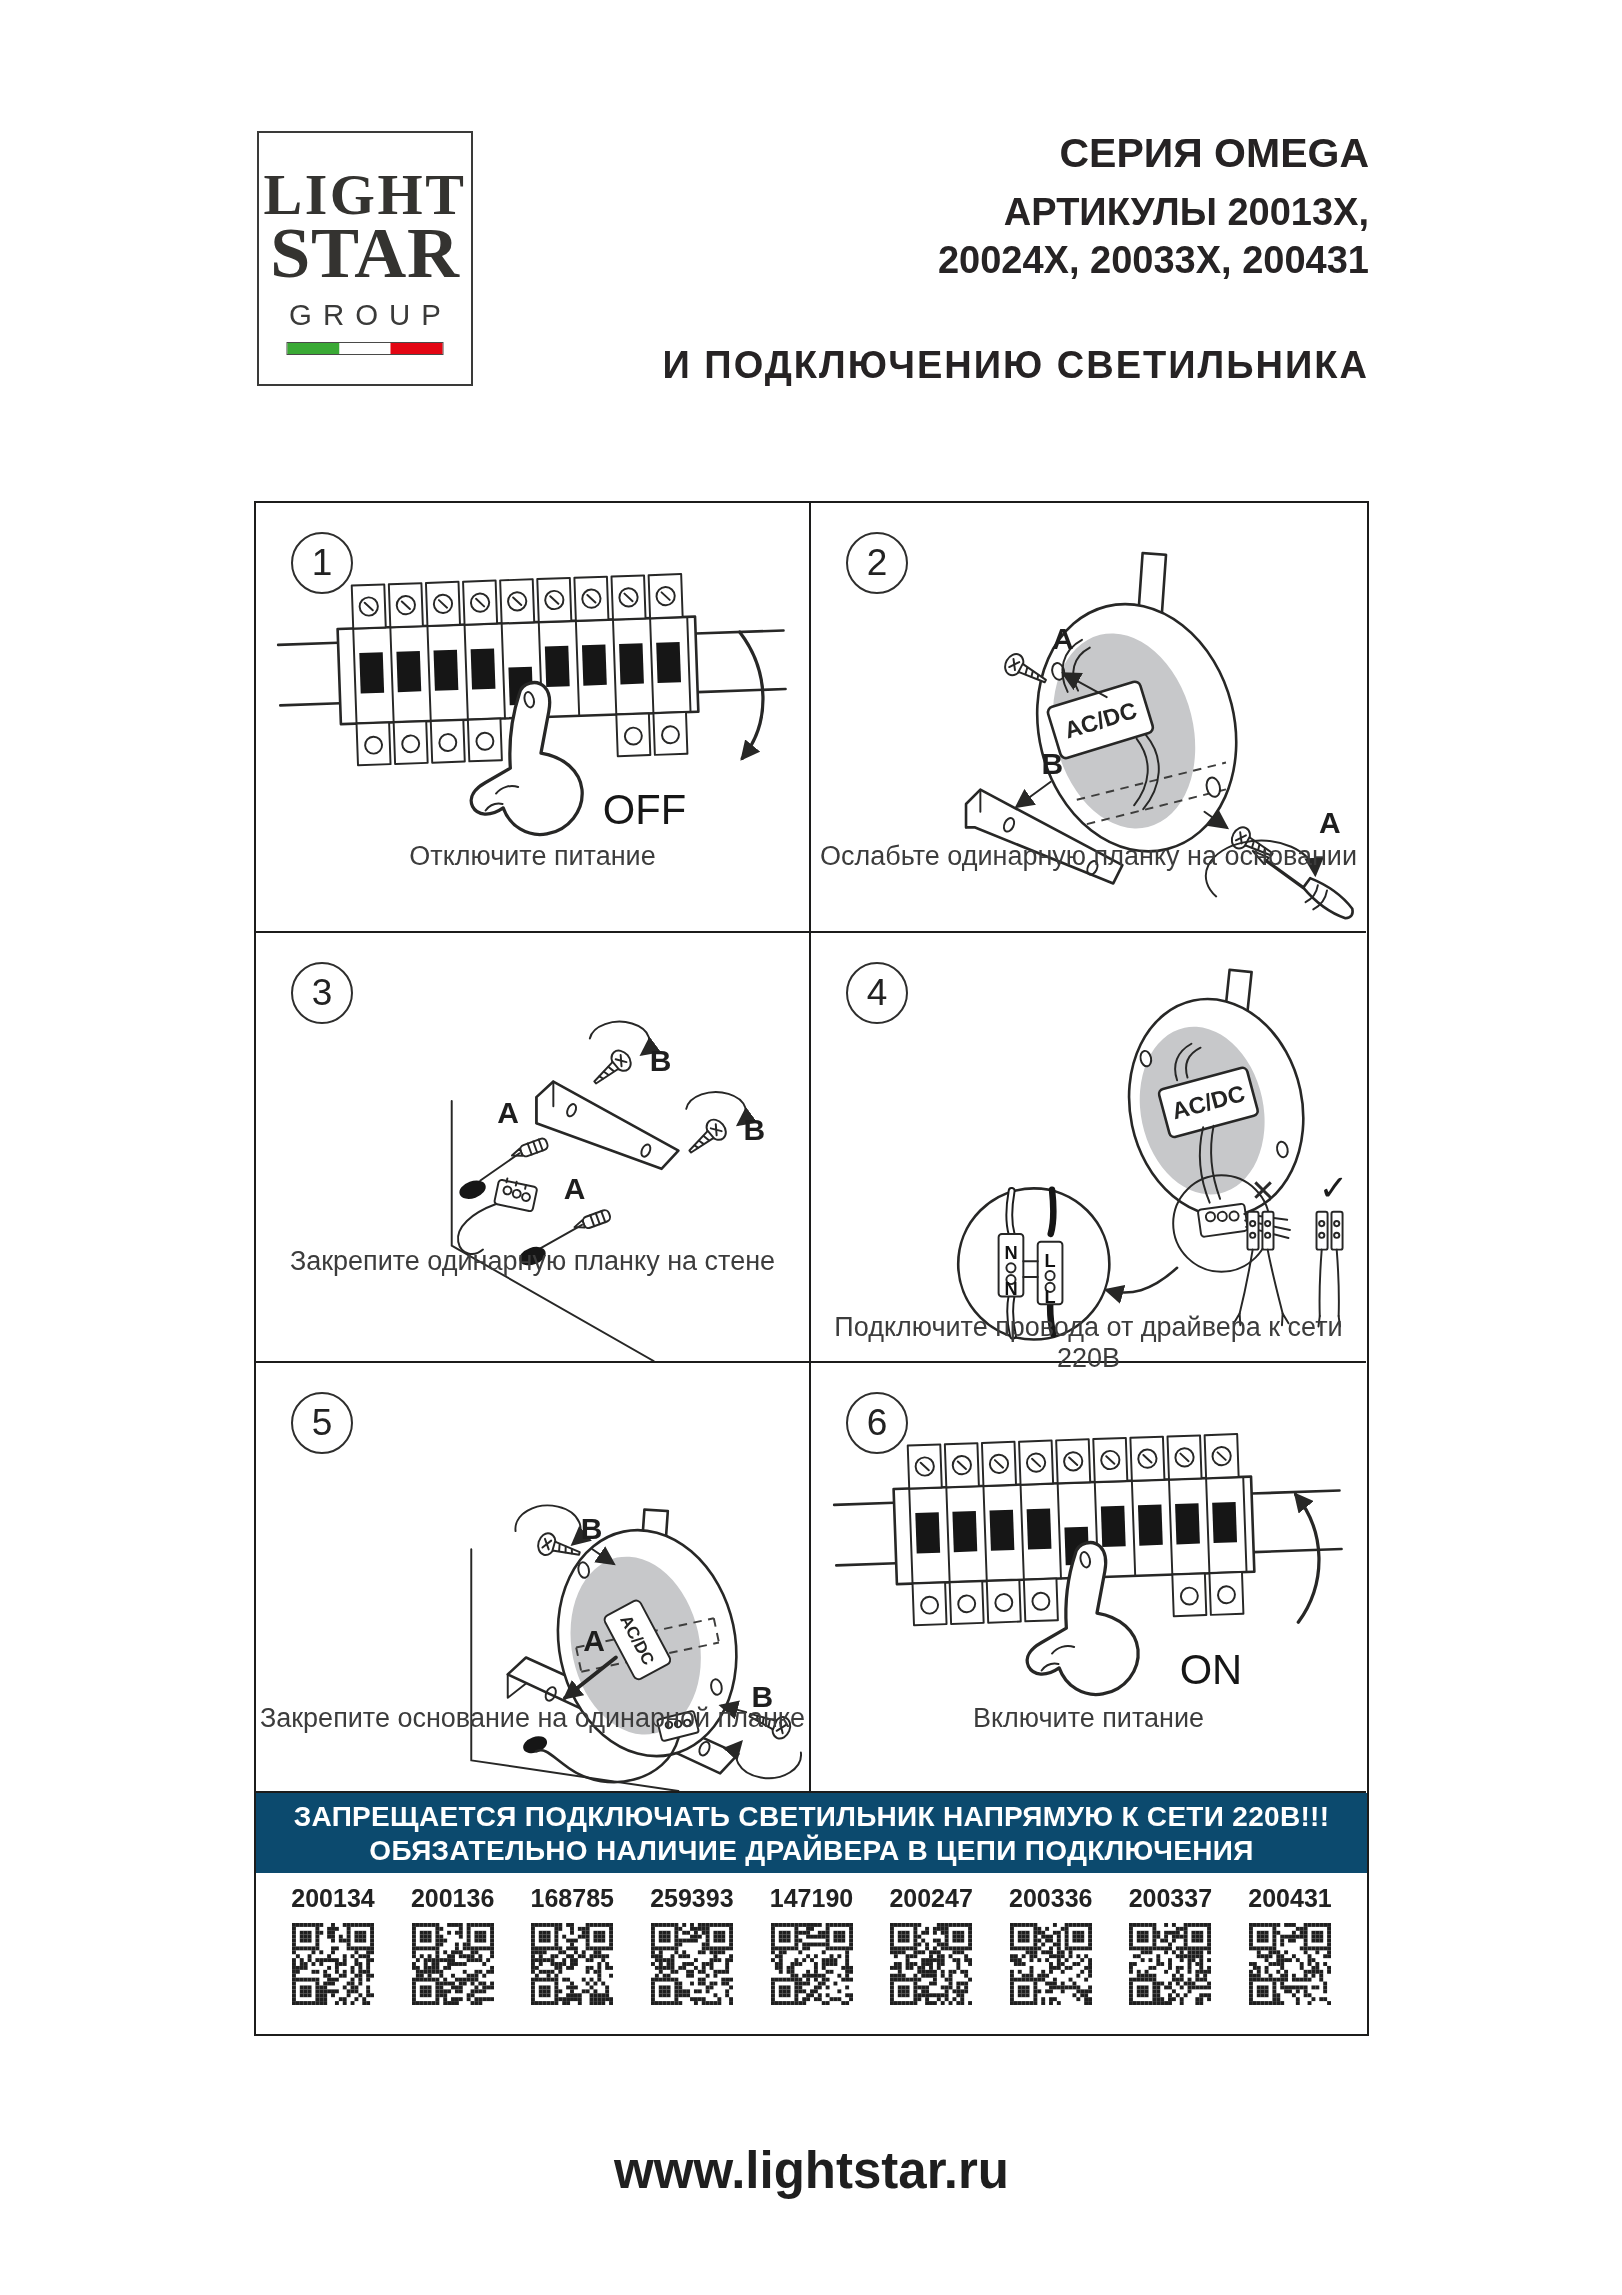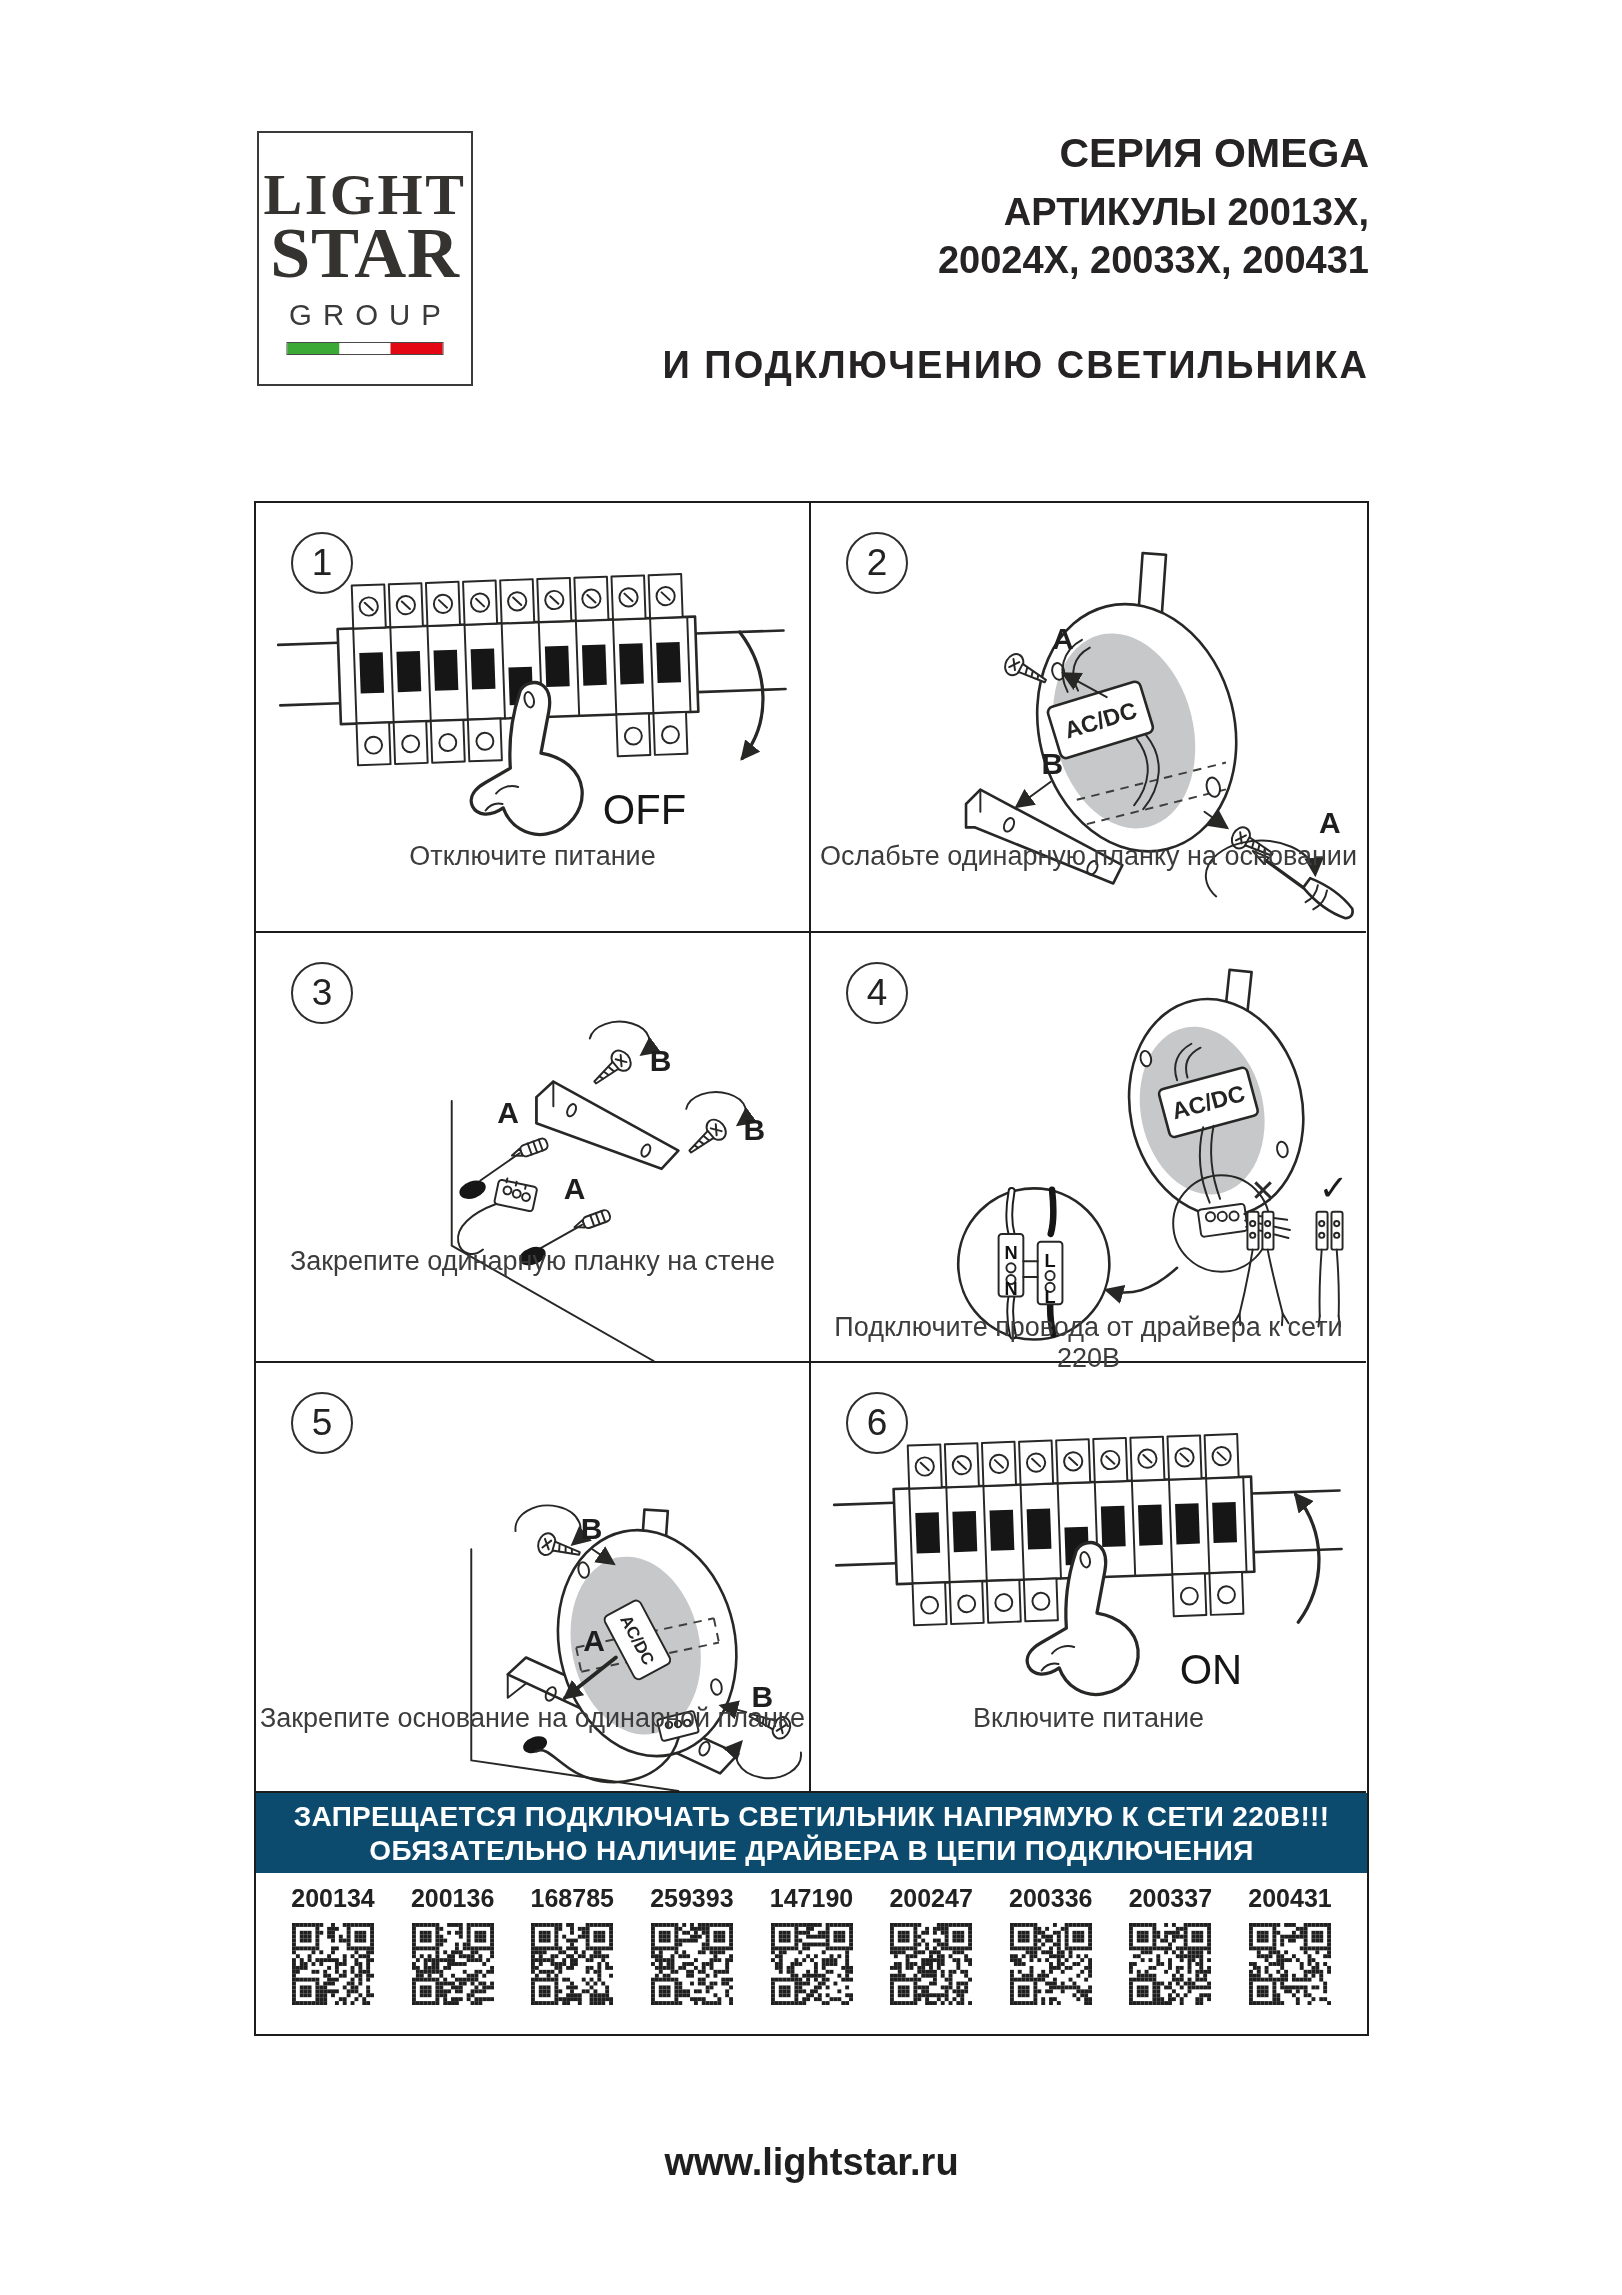--- a/index.html
+++ b/index.html
@@ -54,21 +54,21 @@
   
   .banner{height:80px;background:#0c4a6e;color:#fff;text-align:center;box-sizing:border-box;padding-top:6.5px;}
   .banner div{font-size:28px;font-weight:700;line-height:34px;letter-spacing:0.3px;}
   
   .qr-row{height:160px;display:flex;justify-content:space-between;padding:0 27.5px;box-sizing:border-box;}
   .qr-item{width:99px;text-align:center;padding-top:10.5px;}
   .qr-label{font-size:25px;font-weight:700;color:#222;}
   .qr-item svg{margin-top:10.5px;}
   
   .footer{position:absolute;left:0;right:0;top:2141px;text-align:center;
-          font-size:38px;font-weight:700;color:#1f1f1f;}
+          font-size:51px;font-weight:700;color:#1f1f1f;}
 </style>
 </head>
 <body>
 
 <div class="page">
 
   <svg width="0" height="0" style="position:absolute" aria-hidden="true">
     <defs>
       <marker id="ah" markerUnits="userSpaceOnUse" markerWidth="30" markerHeight="30" viewBox="0 0 26 26" refX="22" refY="13" orient="auto-start-reverse">
         <path d="M0,0 L26,13 L0,26 z" fill="#272726"></path>

